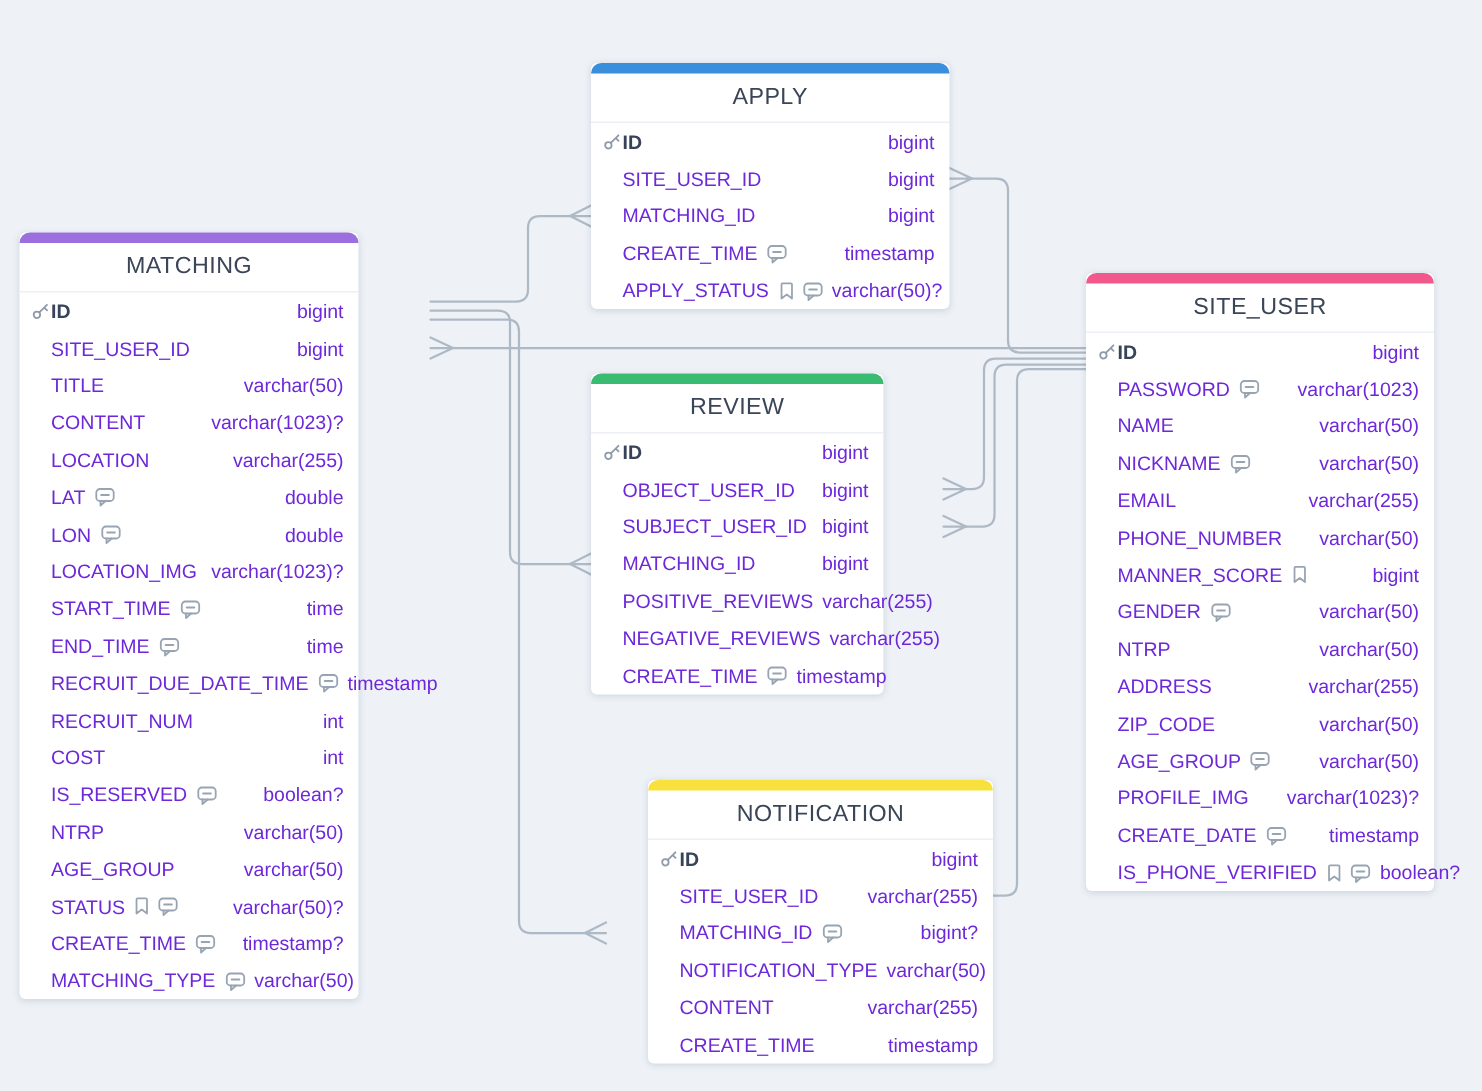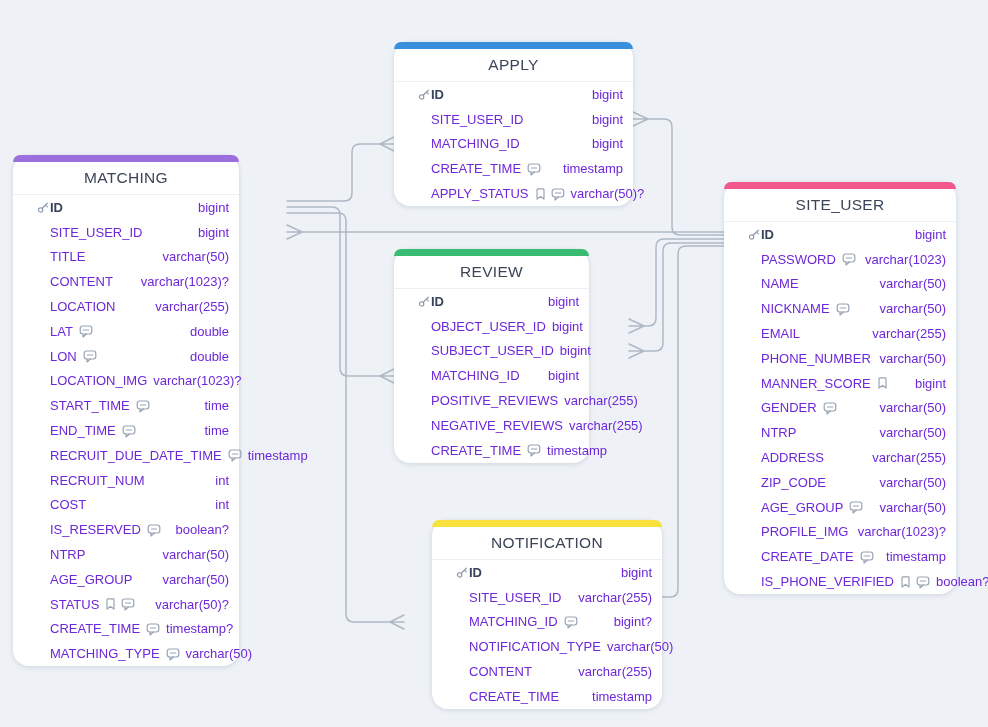--- a/index.html
+++ b/index.html
@@ -14,42 +14,42 @@
     width: 988px; height: 727px;
   }
   #rel-layer {
     position: absolute; left: 0; top: 0;
     width: 988px; height: 727px;
     z-index: 1;
   }
   .table-card {
     position: absolute;
     background: #ffffff;
-    border-radius: 16px;
+    border-radius: 4px;
     box-shadow: 0 1px 5px rgba(55, 75, 105, 0.18);
     z-index: 2;
   }
   .accent {
     height: 7px;
     border-radius: 8px 8px 0 0;
   }
   .table-title {
     height: 32px;
     display: flex; align-items: center; justify-content: center;
     font-size: 15.5px;
     font-weight: 500;
     letter-spacing: 0.3px;
     color: #3a4557;
     border-bottom: 1px solid #eceff4;
   }
   .rows { padding: 0; }
   .row {
     height: 24.8px;
     display: flex; align-items: center;
-    padding: 0 10px 0 24px;
+    padding: 0 10px 0 8px;
     box-sizing: border-box;
   }
   .key-slot {
     width: 13px; height: 14px;
     display: inline-flex; align-items: center;
     flex: none;
   }
   .col-name {
     font-size: 13px;
     color: #6d28d9;

